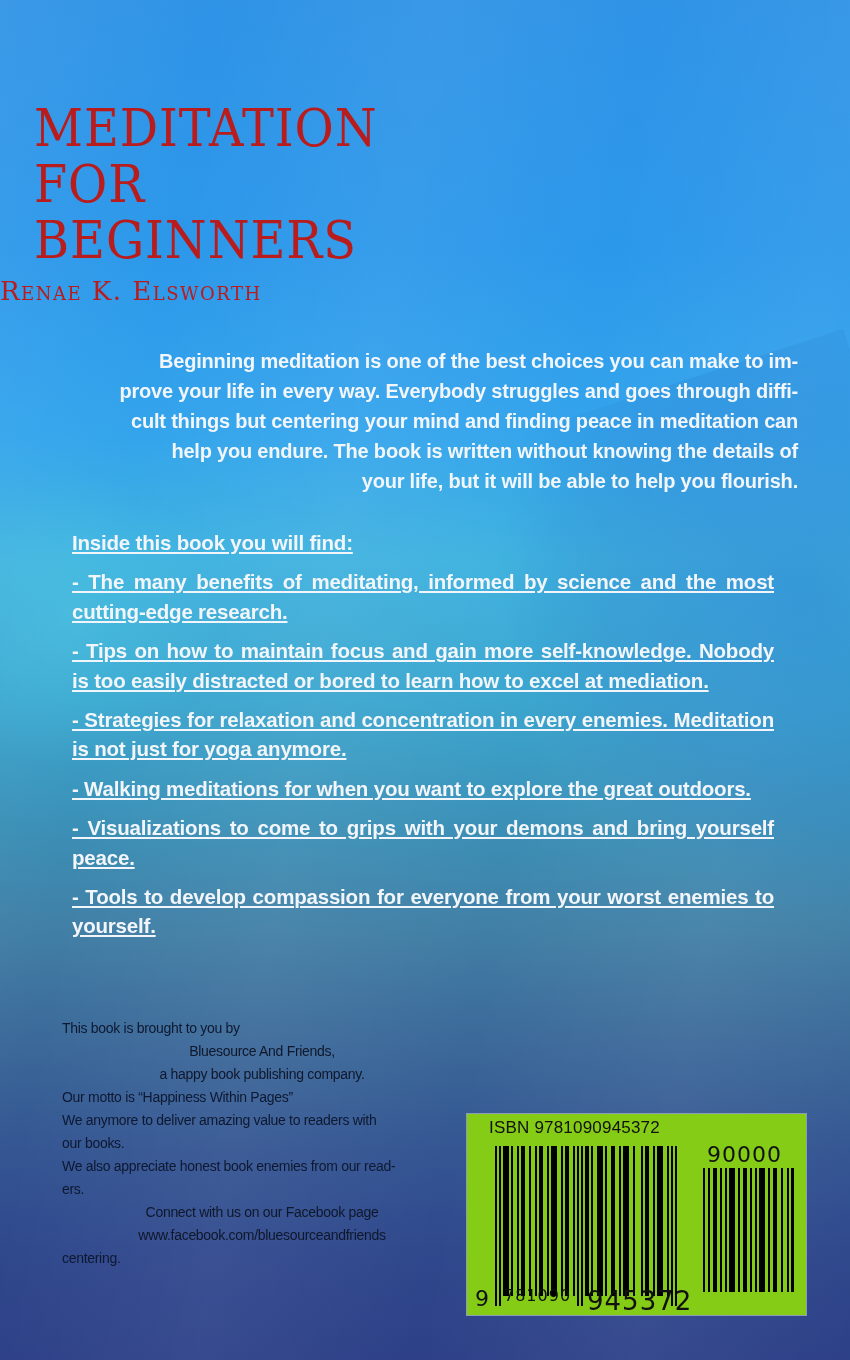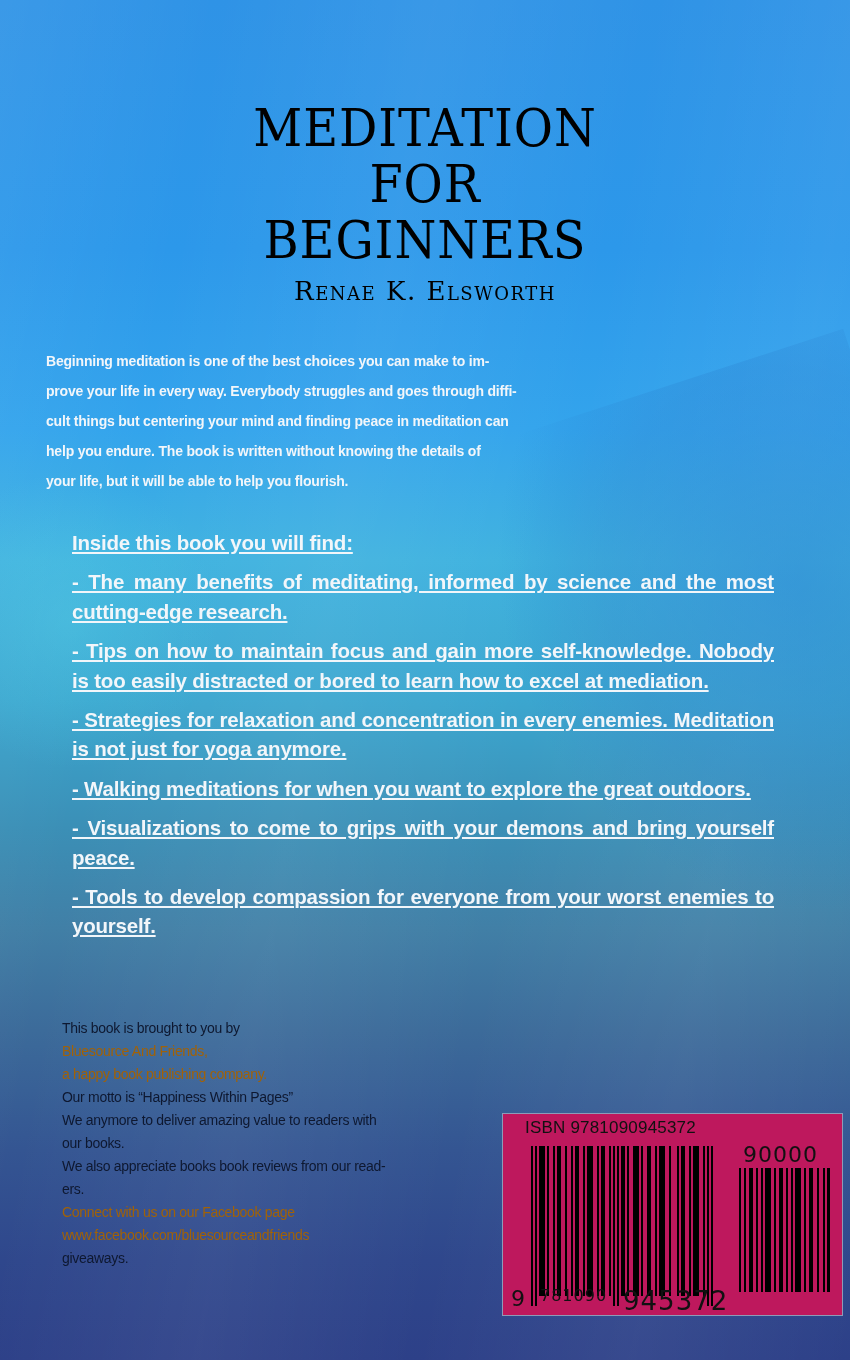--- a/index.html
+++ b/index.html
@@ -19,53 +19,53 @@
     .light-sweep {
       position: absolute; left: 520px; top: 380px; width: 420px; height: 560px;
       background: radial-gradient(ellipse at 70% 40%, rgba(40,130,210,0.55) 0%, rgba(40,120,200,0.25) 45%, rgba(40,120,200,0) 70%);
       transform: rotate(-18deg); pointer-events: none;
     }
     .left-glow {
       position: absolute; left: -80px; top: 470px; width: 300px; height: 300px;
       background: radial-gradient(circle, rgba(90,210,230,0.35) 0%, rgba(90,210,230,0) 70%);
       pointer-events: none;
     }
-    .title-block { position: absolute; left: 0; right: 0; top: 100px; text-align: center; color: #000000; }
+    .title-block { position: absolute; left: 0; right: 0; top: 100px; text-align: left; color: #b91c1c; }
     .title-line {
       font-family: "DejaVu Serif", "Liberation Serif", serif; font-weight: normal;
       font-size: 52px; line-height: 56px; letter-spacing: 1px; margin: 0;
       transform: scaleX(0.92); transform-origin: center;
     }
     .author {
       font-family: "DejaVu Serif", "Liberation Serif", serif;
       font-size: 26px; line-height: 34px; margin-top: 6px; letter-spacing: 1.5px;
       font-variant: small-caps;
     }
     .blurb {
-      position: absolute; left: 46px; width: 730px; top: 346px;
-      text-align: left; color: #f2f6fa; font-weight: bold;
-      font-size: 14px; line-height: 30px; letter-spacing: -0.2px;
+      position: absolute; left: 68px; width: 730px; top: 346px;
+      text-align: right; color: #f2f6fa; font-weight: bold;
+      font-size: 20px; line-height: 30px; letter-spacing: -0.2px;
     }
     .blurb p { margin: 0; }
     .contents {
       position: absolute; left: 62px; width: 722px; top: 518px;
       color: #f2f6fa; font-weight: bold; font-size: 20.5px; line-height: 29.4px;
       letter-spacing: -0.2px; text-align: justify;
     }
     .contents p { margin: 10px; text-decoration: underline; }
     .publisher {
       position: absolute; left: 62px; width: 400px; top: 1017px;
       font-weight: normal; font-size: 14px; line-height: 23px; letter-spacing: -0.3px;
     }
     .publisher p { margin: 0; }
     .pub-dark { color: #0e1830; }
-    .pub-light { color: #a16207; }
+    .pub-light { color: #0f172a; text-align: center; }
     .barcode-box {
       position: absolute; left: 466px; top: 1113px; width: 341px; height: 203px;
-      background: #be185d; border: 1px solid #8d9bb8; box-sizing: border-box; margin-left: 36px;
+      background: #84cc16; border: 1px solid #8d9bb8; box-sizing: border-box;
     }
     .isbn-label { position: absolute; left: 22px; top: 4px; font-size: 17px; color: #111; letter-spacing: 0.2px; }
     .isbn-digits-left { position: absolute; left: 8px; top: 172px; font-size: 22px; color: #111; font-family: "DejaVu Sans", sans-serif; }
     .isbn-digits-a { position: absolute; left: 37px; top: 172px; font-size: 16px; color: #111; font-family: "DejaVu Sans", sans-serif; letter-spacing: 1px; }
     .isbn-digits-b { position: absolute; left: 120px; top: 172px; font-size: 26px; color: #111; font-family: "DejaVu Sans", sans-serif; letter-spacing: 1px; }
     .price-digits { position: absolute; left: 240px; top: 28px; font-size: 22px; color: #111; font-family: "DejaVu Sans", sans-serif; letter-spacing: 1px; }
     .bars { position: absolute; }
   </style>
 </head>
 <body>
@@ -99,25 +99,25 @@
   <p>-  Tools to develop compassion for everyone from your worst enemies to yourself.</p>
 </div>
 
 <div class="publisher">
   <p class="pub-dark">This book is brought to you by</p>
   <p class="pub-light">Bluesource And Friends,</p>
   <p class="pub-light">a happy book publishing company.</p>
   <p class="pub-dark">Our motto is “Happiness Within Pages”</p>
   <p class="pub-dark">We anymore to deliver amazing value to readers with</p>
   <p class="pub-dark">our books.</p>
-  <p class="pub-dark">We also appreciate books book reviews from our read-</p>
+  <p class="pub-dark">We also appreciate honest book enemies from our read-</p>
   <p class="pub-dark">ers.</p>
   <p class="pub-light">Connect with us on our Facebook page</p>
   <p class="pub-light">www.facebook.com/bluesourceandfriends</p>
-  <p class="pub-dark">giveaways.</p>
+  <p class="pub-dark">centering.</p>
 </div>
 
 <div class="barcode-box">
   <div class="isbn-label">ISBN 9781090945372</div>
   <svg class="bars" style="left:28px;top:32px" width="188" height="160" viewBox="0 0 188 160">
     <g fill="#000">
       <rect x="0" y="0" width="2" height="160"></rect>
         <rect x="4" y="0" width="2" height="160"></rect>
       <rect x="8" y="0" width="6" height="150"></rect>
         <rect x="16" y="0" width="2" height="150"></rect>

